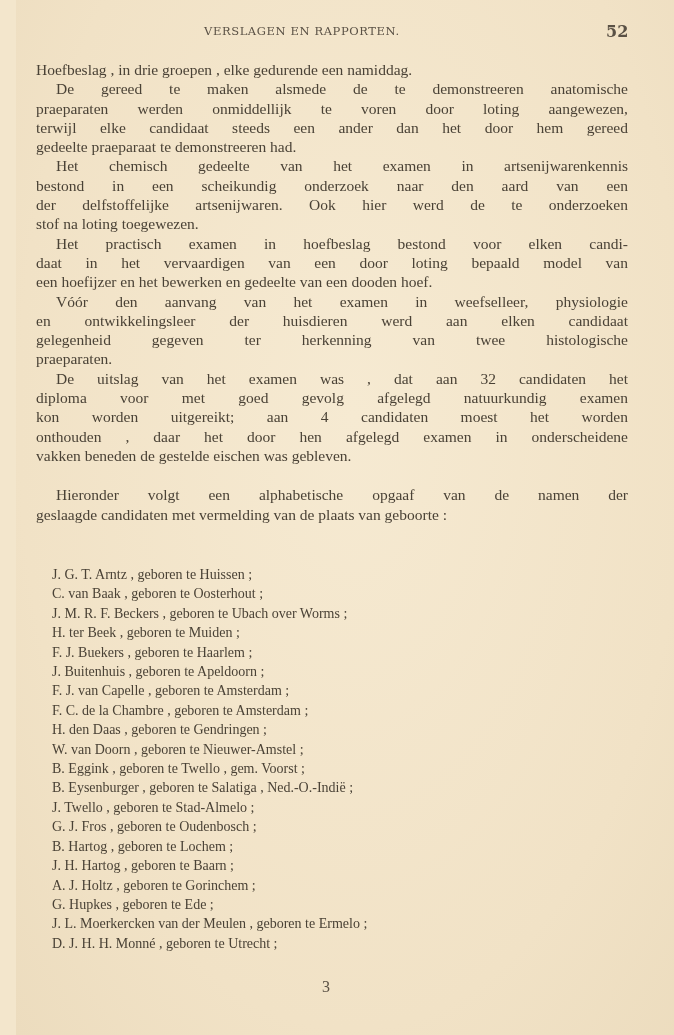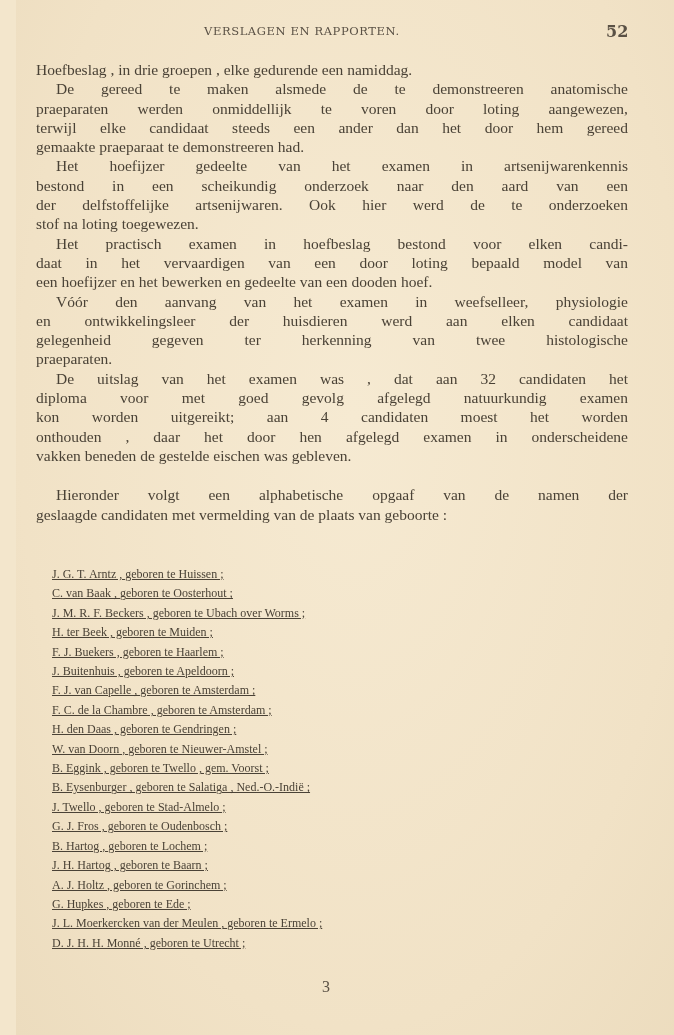--- a/index.html
+++ b/index.html
@@ -31,23 +31,22 @@
     font-size: 15.5px; line-height: 19.3px;
     text-align: justify;
     font-family: "Liberation Serif", "DejaVu Serif", serif;
   }
   .body-text p { margin: 0; }
   .body-text .line { display: block; text-align: justify; text-align-last: justify; white-space: nowrap; }
   .body-text .line.last { text-align-last: left; }
   .intro { margin-top: 12px !important; }
   .names {
     position: absolute; left: 36px; top: 565px;
-    font-size: 12px; line-height: 19.4px;
+    font-size: 14px; line-height: 19.4px;
     font-family: "Liberation Serif", "DejaVu Serif", serif;
-    text-decoration: underline;
   }
   .names .name-row { white-space: nowrap; }
   .footer-number {
     position: absolute; left: 306px; top: 978px;
     font-size: 16px; color: #5a5145;
     font-family: "Liberation Serif", "DejaVu Serif", serif;
   }
 </style>
 </head>
 <body>
@@ -60,24 +59,24 @@
   </div>
 
   <div class="body-text" id="body-text">
       <p>
         <span class="line last">Hoefbeslag , in drie groepen , elke gedurende een namiddag.</span>
       </p>
       <p>
         <span class="line" style="padding-left: 20px;">De gereed te maken alsmede de te demonstreeren anatomische</span>
         <span class="line">praeparaten werden onmiddellijk te voren door loting aangewezen,</span>
         <span class="line">terwijl elke candidaat steeds een ander dan het door hem gereed</span>
-        <span class="line last">gemaakte praeparaat te demonstreeren had.</span>
+        <span class="line last">gedeelte praeparaat te demonstreeren had.</span>
       </p>
       <p>
-        <span class="line" style="padding-left: 20px;">Het hoefijzer gedeelte van het examen in artsenijwarenkennis</span>
+        <span class="line" style="padding-left: 20px;">Het chemisch gedeelte van het examen in artsenijwarenkennis</span>
         <span class="line">bestond in een scheikundig onderzoek naar den aard van een</span>
         <span class="line">der delfstoffelijke artsenijwaren. Ook hier werd de te onderzoeken</span>
         <span class="line last">stof na loting toegewezen.</span>
       </p>
       <p>
         <span class="line" style="padding-left: 20px;">Het practisch examen in hoefbeslag bestond voor elken candi-</span>
         <span class="line">daat in het vervaardigen van een door loting bepaald model van</span>
         <span class="line last">een hoefijzer en het bewerken en gedeelte van een dooden hoef.</span>
       </p>
       <p>

